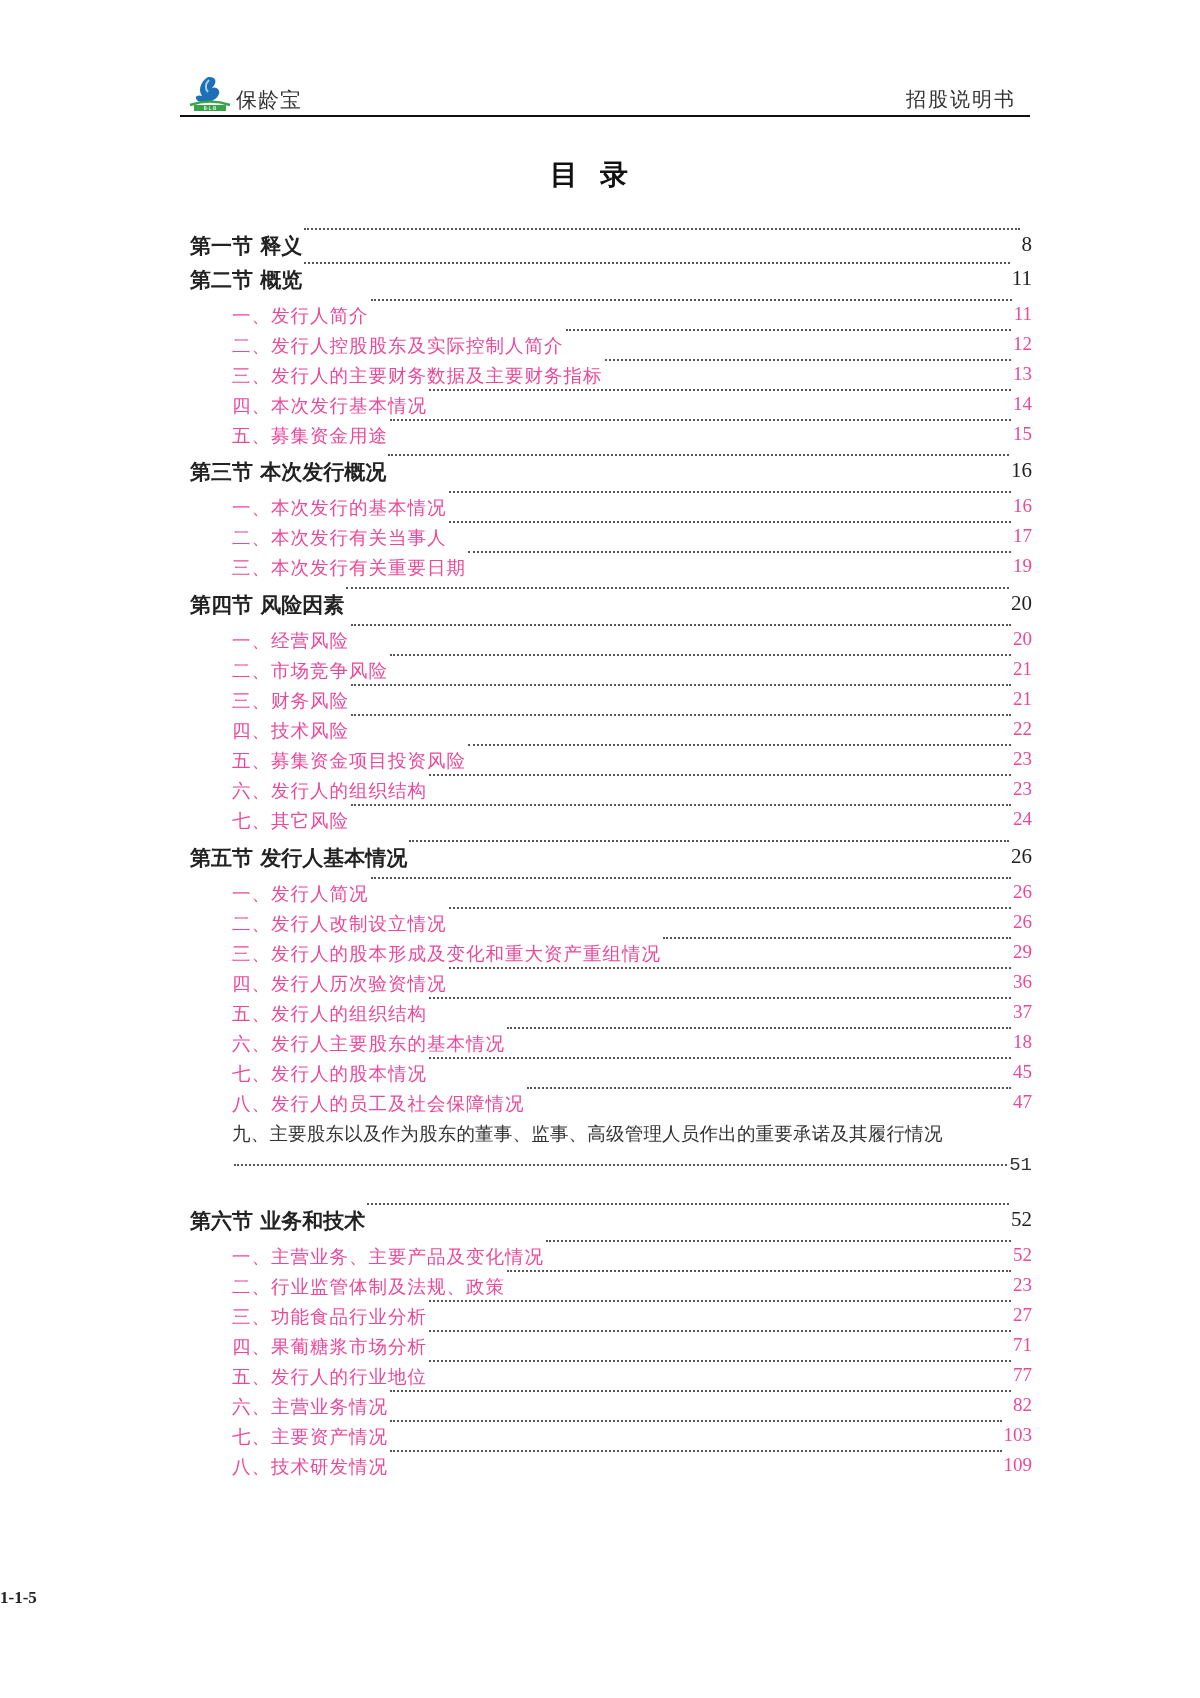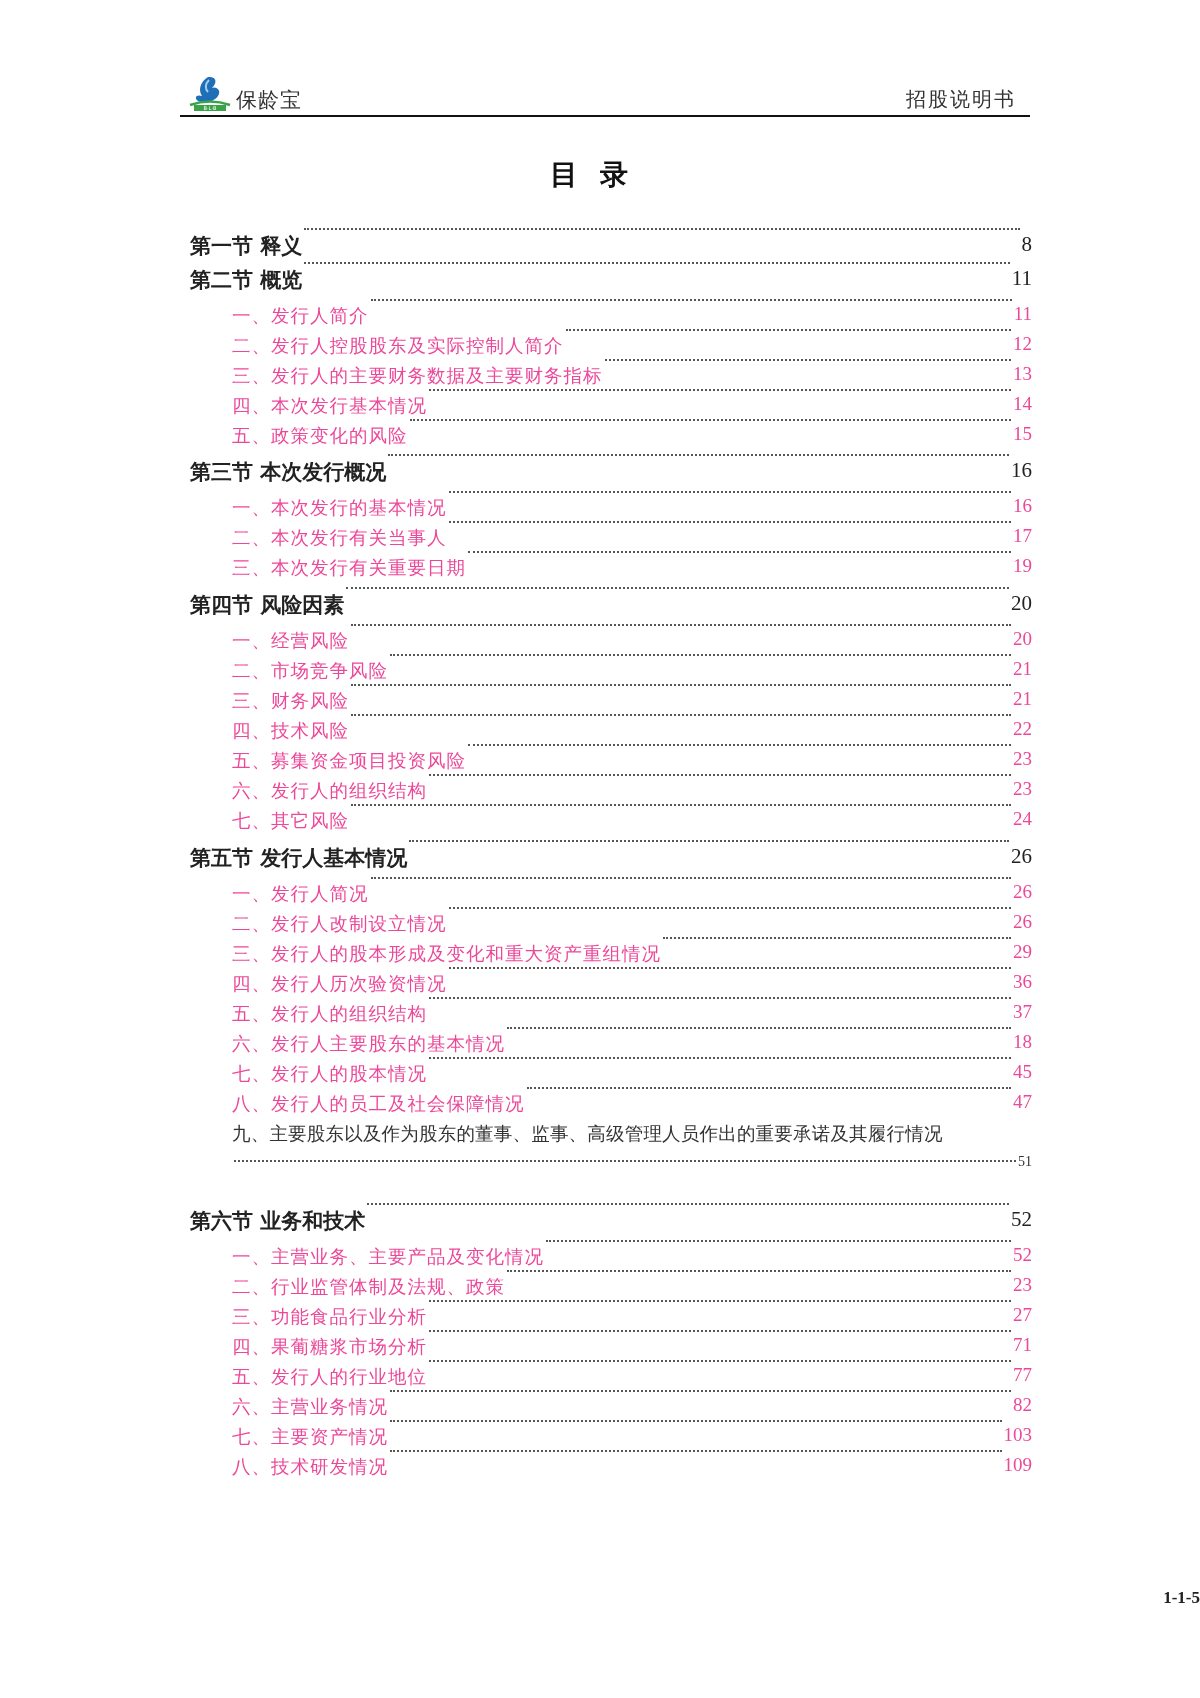--- a/index.html
+++ b/index.html
@@ -25,21 +25,21 @@
   .row .leader { flex: 1 1 auto; border-bottom: 2px dotted #555; margin: 0 2px; transform: translateY(-4px); min-width: 10px; }
   .row .pg { flex: 0 0 auto; font-family: "Liberation Serif", serif; }
   .row.section { font-family: "DejaVu Sans", sans-serif; font-weight: bold; font-size: 21px; color: #222; }
   .row.section .pg { font-weight: normal; font-size: 21px; }
   .row.sub { padding-left: 42px; width: 800px; font-size: 18.5px; color: #ec4899; letter-spacing: 1px; }
   .row.sub .pg { font-size: 19px; letter-spacing: 0; }
   .row.wrap { padding-left: 42px; width: 800px; font-size: 18.5px; color: #333; display: block; white-space: normal; }
   .row.wrap .wrap-text { display: block; letter-spacing: 0.2px; }
   .row.wrap .wrap-line2 { display: flex; align-items: baseline; margin-top: 8px; }
 
-  .footer { position: absolute; left: 0; width: 1200px; top: 1588px; text-align: right;
+  .footer { position: absolute; left: 0; width: 1200px; top: 1588px; text-align: left;
             font-family: "Liberation Serif", serif; font-weight: bold; font-size: 17px; color: #222; }
 </style>
 </head>
 <body>
 
 <div class="page">
 
   <div class="header">
     <div class="logo">
       <svg width="44" height="38" viewBox="0 0 44 38">
@@ -84,21 +84,21 @@
         <span class="label">三、发行人的主要财务数据及主要财务指标</span>
         <span class="leader"></span>
         <span class="pg">13</span>
       </div>
     <div class="row sub" style="top:161px">
         <span class="label">四、本次发行基本情况</span>
         <span class="leader"></span>
         <span class="pg">14</span>
       </div>
     <div class="row sub" style="top:191px">
-        <span class="label">五、政策变化的风险</span>
+        <span class="label">五、募集资金用途</span>
         <span class="leader"></span>
         <span class="pg">15</span>
       </div>
 
     <div class="row section" style="top:226px">
       <span class="label">第三节  本次发行概况</span>
         <span class="leader"></span>
         <span class="pg">16</span>
     </div>
     <div class="row sub" style="top:263px">
@@ -200,21 +200,21 @@
       </div>
     <div class="row sub" style="top:859px">
         <span class="label">八、发行人的员工及社会保障情况</span>
         <span class="leader"></span>
         <span class="pg">47</span>
       </div>
     <div class="row wrap" style="top:889px">
       <span class="wrap-text">九、主要股东以及作为股东的董事、监事、高级管理人员作出的重要承诺及其履行情况</span>
       <span class="wrap-line2">
           <span class="leader" style="flex:1 1 auto;border-bottom:2px dotted #555;transform:translateY(-4px);margin-right:2px;"></span>
-          <span class="pg" style="font-family:Liberation Serif, serif;font-size:14px;">51</span>
+          <span class="pg" style="font-family:Liberation Mono, monospace;font-size:19px;">51</span>
         </span>
     </div>
 
     <div class="row section" style="top:975px">
       <span class="label">第六节  业务和技术</span>
         <span class="leader"></span>
         <span class="pg">52</span>
     </div>
     <div class="row sub" style="top:1012px">
         <span class="label">一、主营业务、主要产品及变化情况</span>

